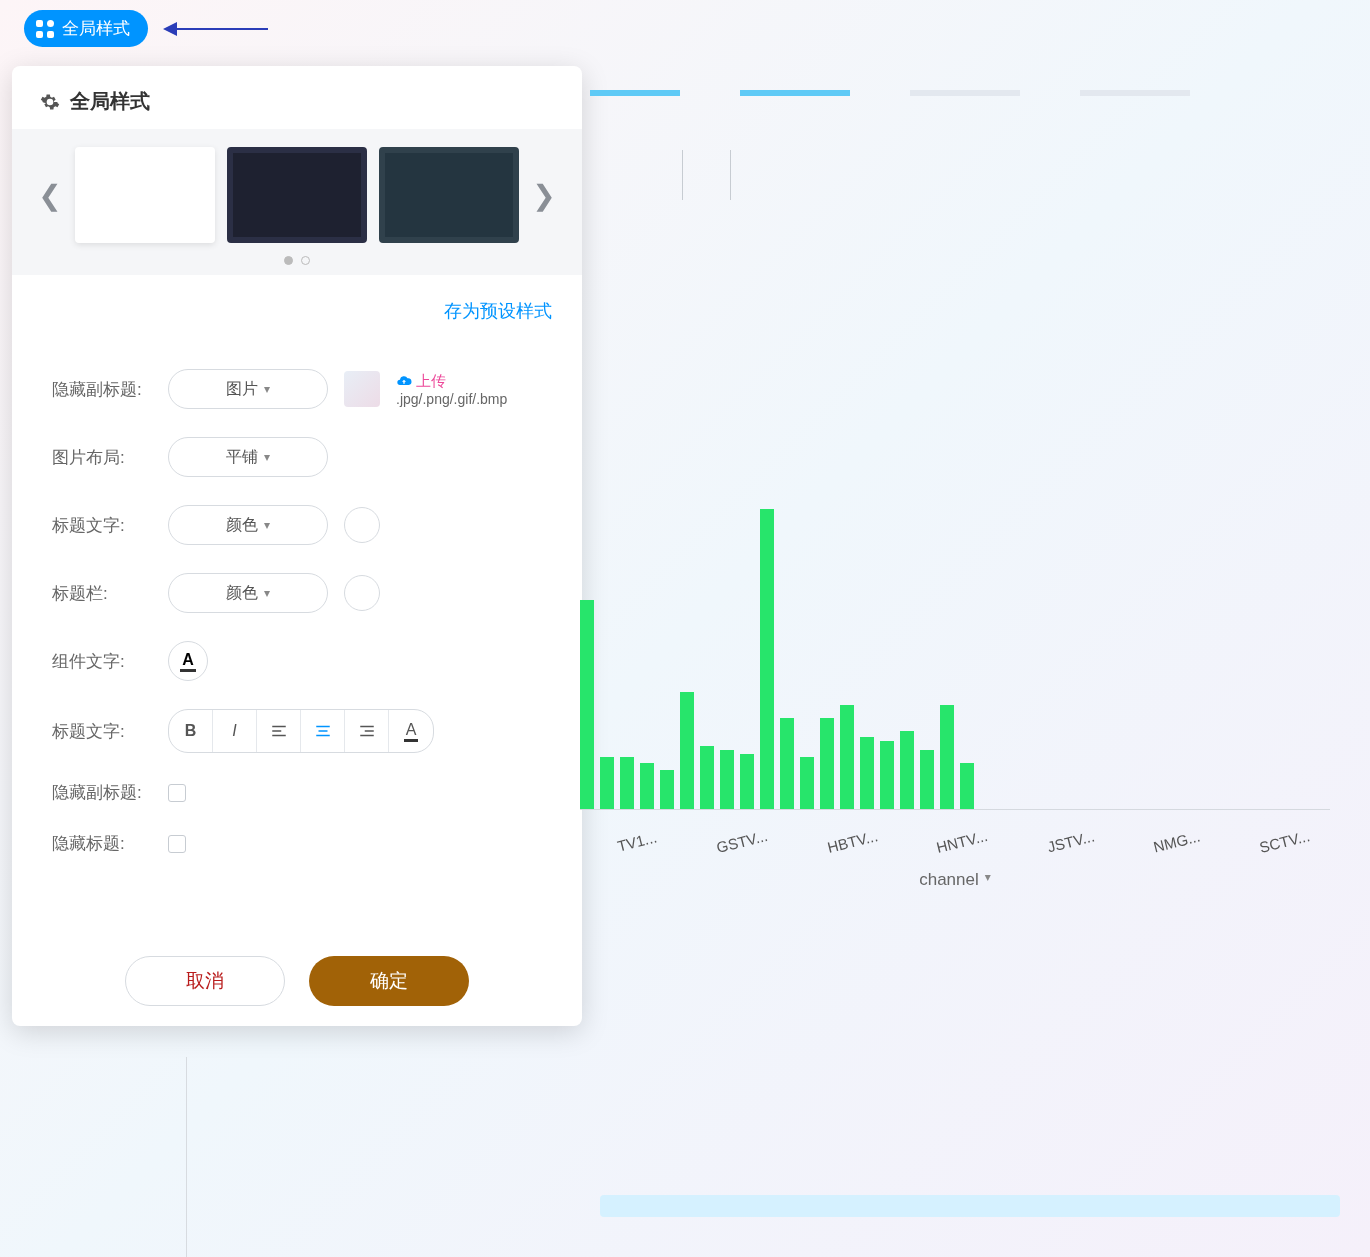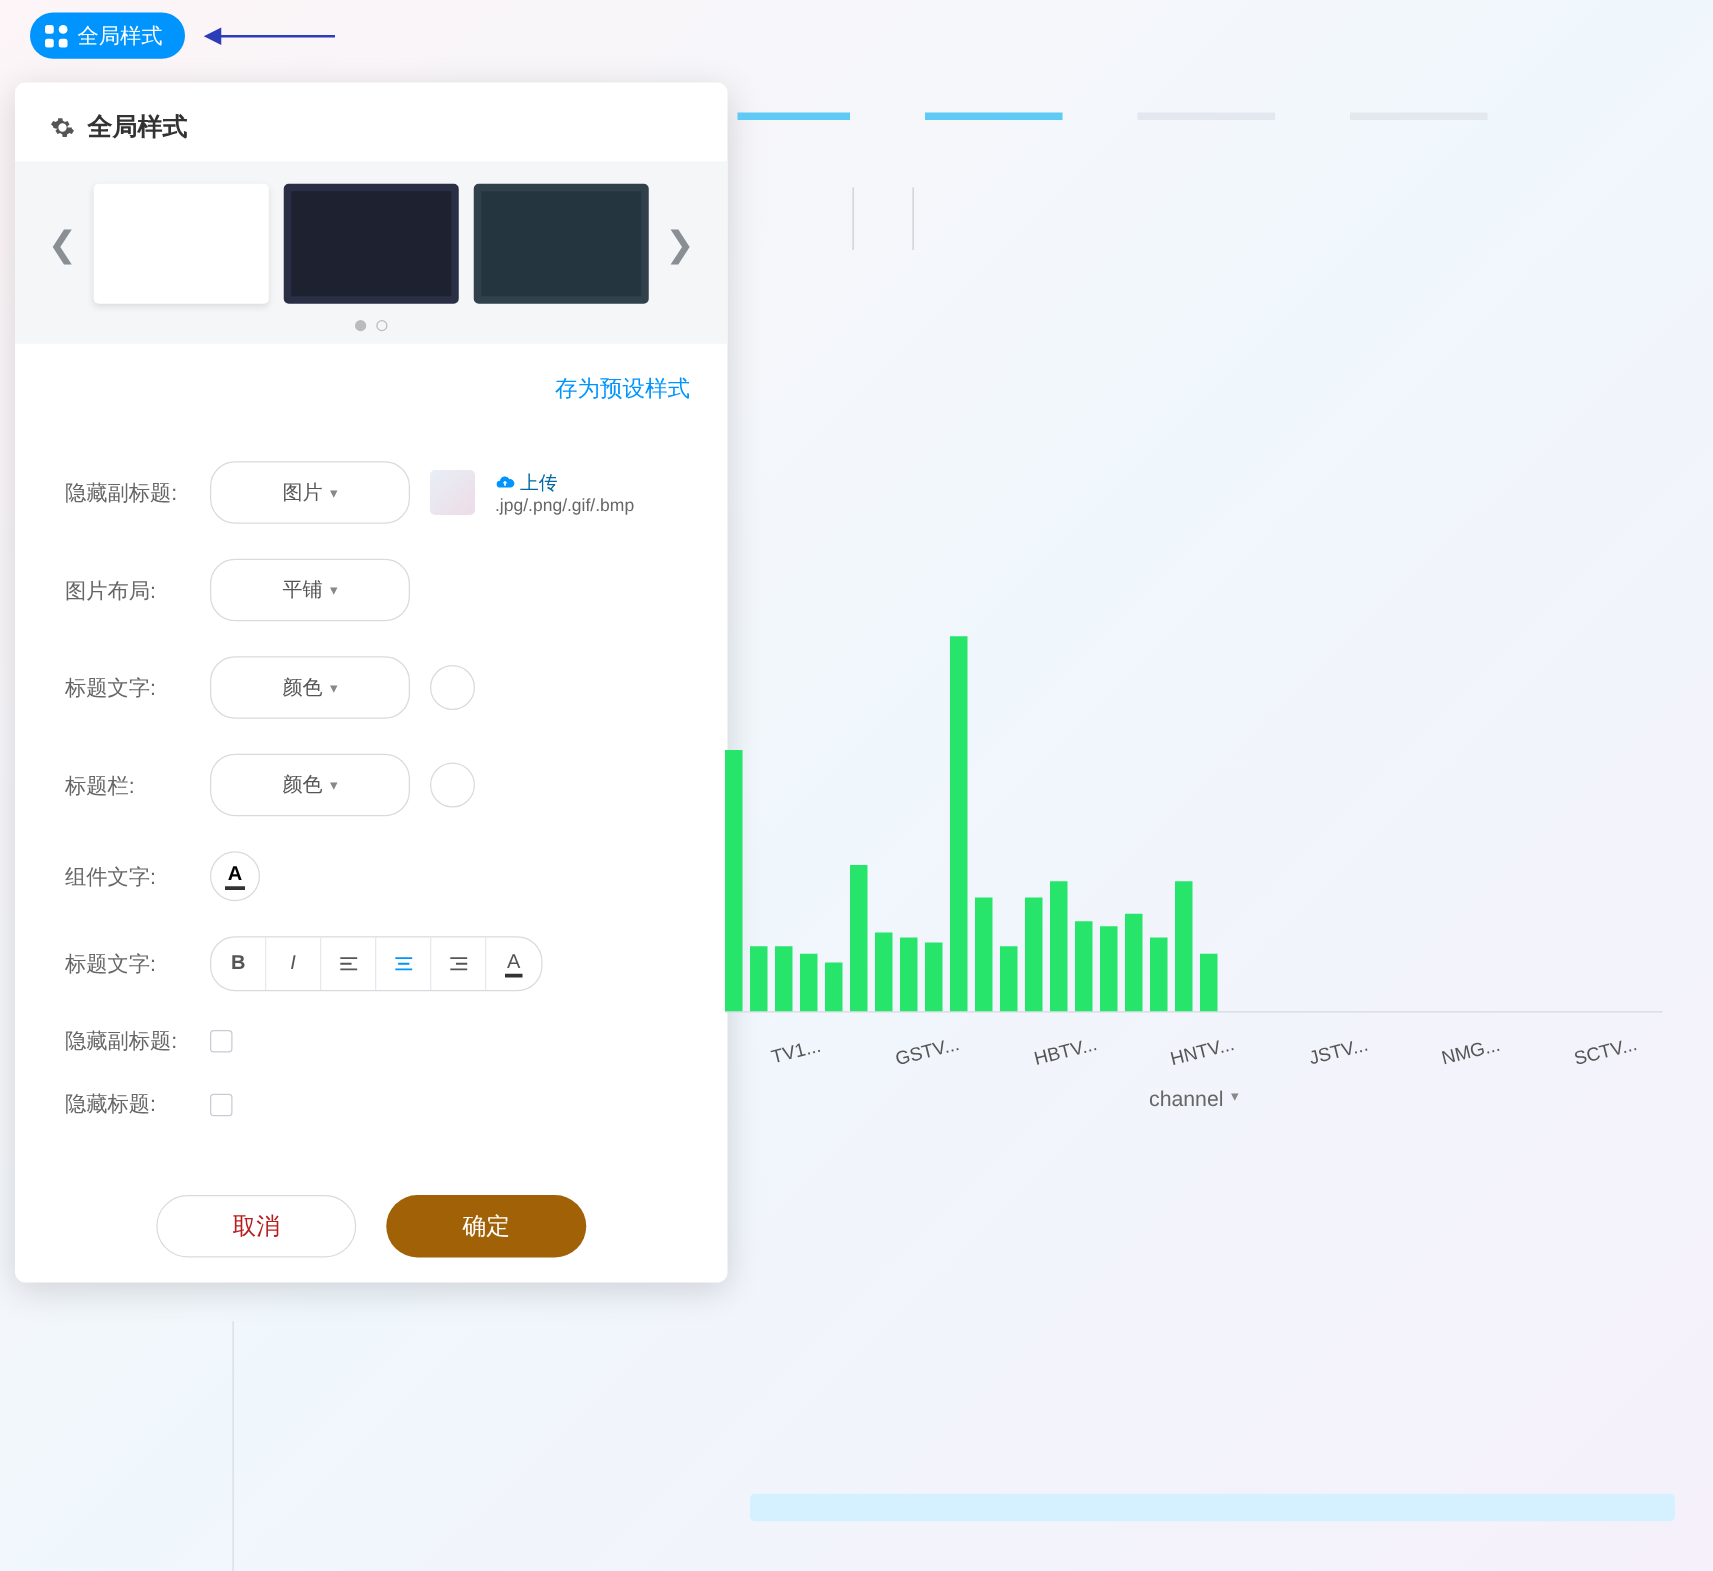--- a/index.html
+++ b/index.html
@@ -52,28 +52,28 @@
   .theme-card.c1 { background:#1e2130; border:6px solid #2b2f45; }
   .theme-card.c2 { background:#243540; border:6px solid #30414c; }
   .dots { position:absolute; bottom:10px; left:50%; transform:translateX(-50%); display:flex; gap:8px;}
   .dot { width:9px; height:9px; border-radius:50%; border:1px solid #bbb; }
   .dot.active { background:#bbb; }
   .save-preset { text-align:right; padding:24px 30px 10px; color:#0094ff; font-size:18px; cursor:pointer; }
   .form { padding: 8px 40px; flex:1; overflow:auto; }
   .row { display:flex; align-items:center; margin: 28px 0; gap:16px; }
   .label { width:100px; color:#666; font-size:17px; }
   .pill {
-    min-width:160px; height:50px; border:1px solid #d7dbe0; border-radius:20px;
+    min-width:160px; height:40px; border:1px solid #d7dbe0; border-radius:20px;
     display:flex; align-items:center; justify-content:center; gap:6px;
     color:#555; font-size:16px; cursor:pointer;
   }
   .caret { font-size:12px; color:#888; }
   .swatch { width:36px; height:36px; border-radius:50%; border:1px solid #d7dbe0; cursor:pointer; }
   .img-thumb { width:36px; height:36px; border-radius:4px; background:linear-gradient(135deg,#e8eef6,#eddce7); }
-  .upload-txt { color:#0369a1; font-size:15px; display:flex; align-items:center; gap:4px;}
+  .upload-txt { color:#ec4899; font-size:15px; display:flex; align-items:center; gap:4px;}
   .upload-hint { color:#666; font-size:14px; }
   .font-color-btn { width:40px; height:40px; border:1px solid #d7dbe0; border-radius:50%; display:flex; align-items:center; justify-content:center; cursor:pointer; font-weight:600; }
   .font-color-btn span{ border-bottom:3px solid #333; padding:0 2px;}
   .fmt-bar { display:flex; border:1px solid #d7dbe0; border-radius:20px; height:44px; align-items:center; overflow:hidden;}
   .fmt-btn { width:44px; height:44px; display:flex; align-items:center; justify-content:center; color:#555; cursor:pointer; border-right:1px solid #e5e8ec;}
   .fmt-btn:last-child{border-right:none;}
   .fmt-btn.active { color:#0094ff; }
   .checkbox { width:18px; height:18px; border:1px solid #c7ccd2; border-radius:3px; cursor:pointer;}
   .btns { display:flex; gap:24px; justify-content:center; padding:20px 0;}
   .btn { width:160px; height:50px; border-radius:26px; display:flex; align-items:center; justify-content:center; font-size:19px; cursor:pointer;}

